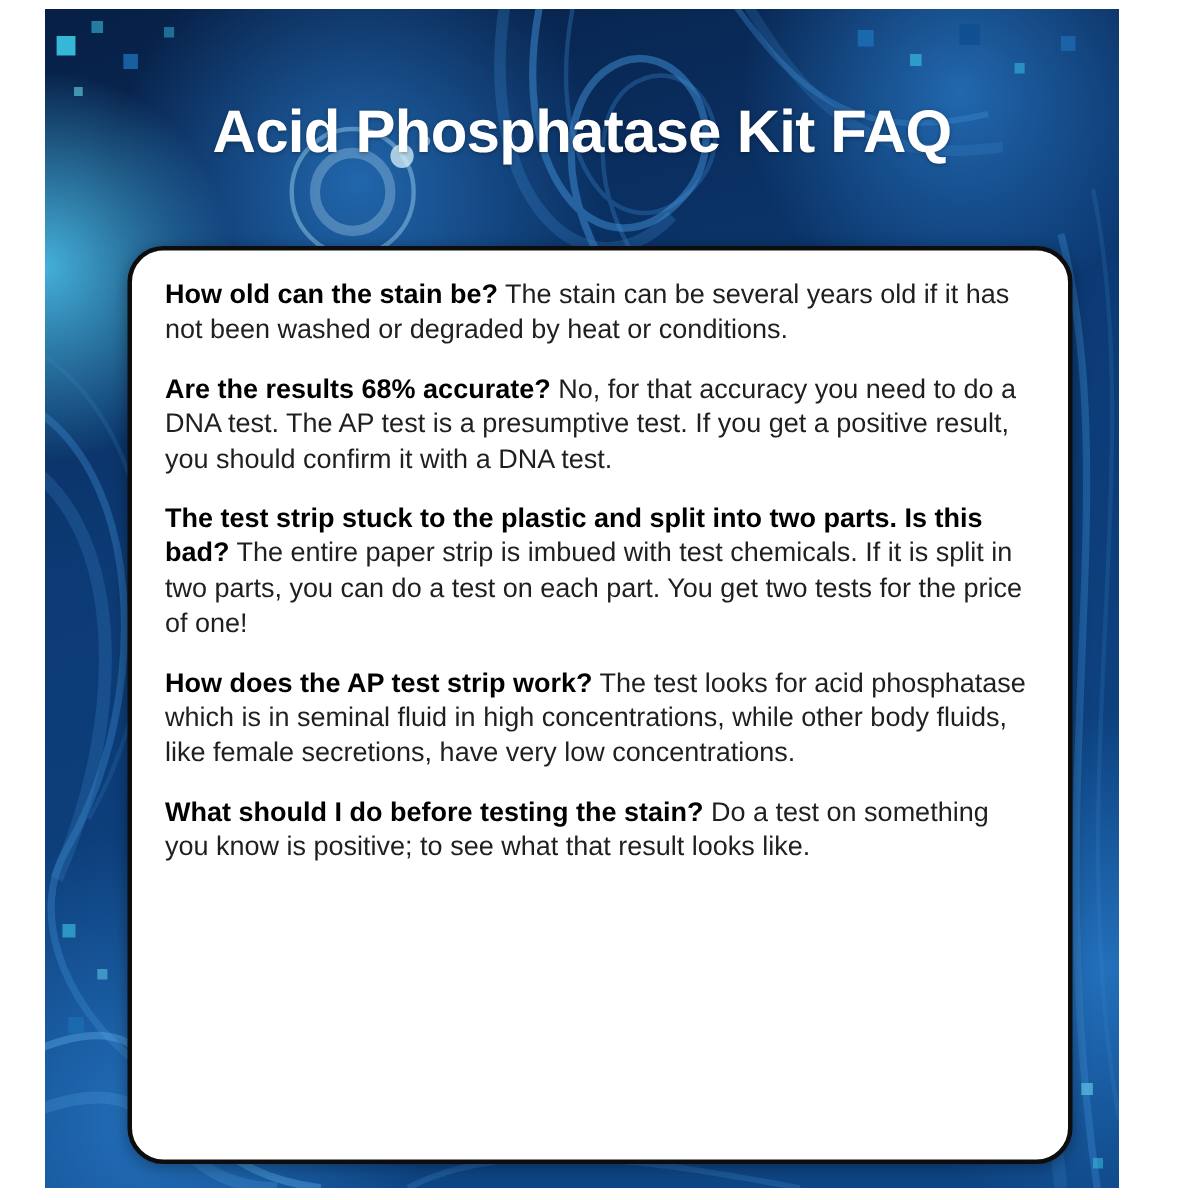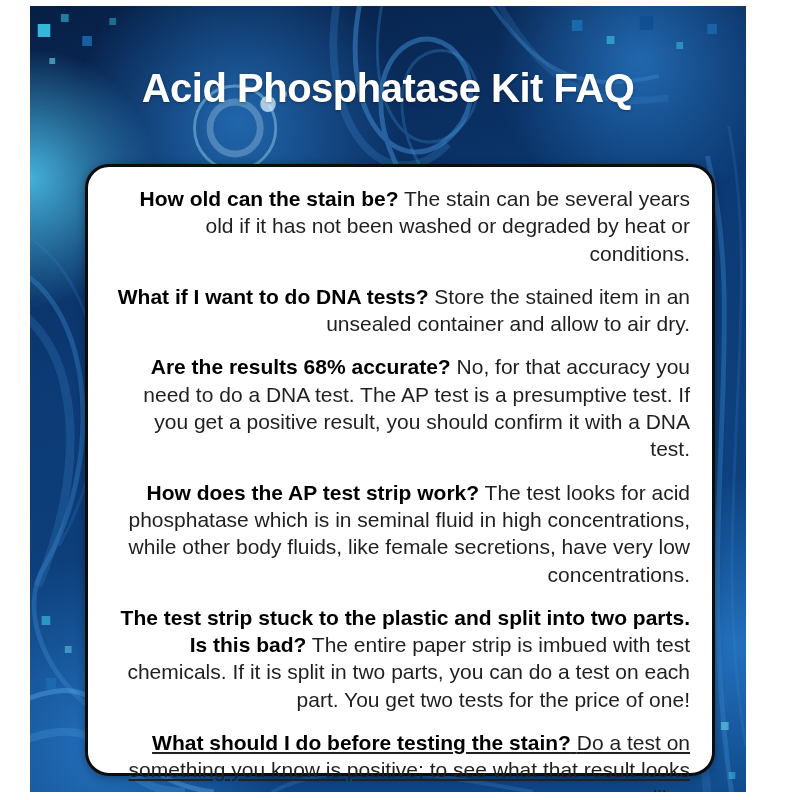--- a/index.html
+++ b/index.html
@@ -42,27 +42,26 @@
     position: absolute;
     left: 55px; top: 158px;
     width: 630px; height: 612px;
     background: #ffffff;
     border: 3px solid #0d0d0d;
     border-radius: 24px;
     padding: 18px 22px 14px 22px;
     box-shadow: 0 2px 10px rgba(0,0,0,0.35);
   }
   .faq-item {
-    font-size: 21px;
+    font-size: 18px;
     line-height: 1.3;
     color: #202020;
     margin-bottom: 16px;
-    text-align: right;
   }
-  .faq-item:last-child { margin-bottom: 0; text-decoration: underline; }
+  .faq-item:last-child { margin-bottom: 0; }
   .faq-q {
     font-weight: bold;
     color: #000000;
   }
   .faq-a {
     color: #1f1f1f;
   }
 </style>
 </head>
 <body>
@@ -156,34 +155,30 @@
     </svg>
 
     <div class="poster-title">Acid Phosphatase Kit FAQ</div>
 
     <div class="faq-card">
       <p class="faq-item">
         <span class="faq-q">How old can the stain be?</span>
         <span class="faq-a">The stain can be several years old if it has not been washed or degraded by heat or conditions.</span>
       </p>
       <p class="faq-item">
-        <span class="faq-q">What if I want to do DNA tests?</span>
-        <span class="faq-a">Store the stained item in an unsealed container and allow to air dry.</span>
-      </p>
-      <p class="faq-item">
         <span class="faq-q">Are the results 68% accurate?</span>
         <span class="faq-a">No, for that accuracy you need to do a DNA test. The AP test is a presumptive test. If you get a positive result, you should confirm it with a DNA test.</span>
       </p>
       <p class="faq-item">
+        <span class="faq-q">The test strip stuck to the plastic and split into two parts. Is this bad?</span>
+        <span class="faq-a">The entire paper strip is imbued with test chemicals. If it is split in two parts, you can do a test on each part. You get two tests for the price of one!</span>
+      </p>
+      <p class="faq-item">
         <span class="faq-q">How does the AP test strip work?</span>
         <span class="faq-a">The test looks for acid phosphatase which is in seminal fluid in high concentrations, while other body fluids, like female secretions, have very low concentrations.</span>
-      </p>
-      <p class="faq-item">
-        <span class="faq-q">The test strip stuck to the plastic and split into two parts. Is this bad?</span>
-        <span class="faq-a">The entire paper strip is imbued with test chemicals. If it is split in two parts, you can do a test on each part. You get two tests for the price of one!</span>
       </p>
       <p class="faq-item">
         <span class="faq-q">What should I do before testing the stain?</span>
         <span class="faq-a">Do a test on something you know is positive; to see what that result looks like.</span>
       </p>
     </div>
 
   </div>
 </div>
 

